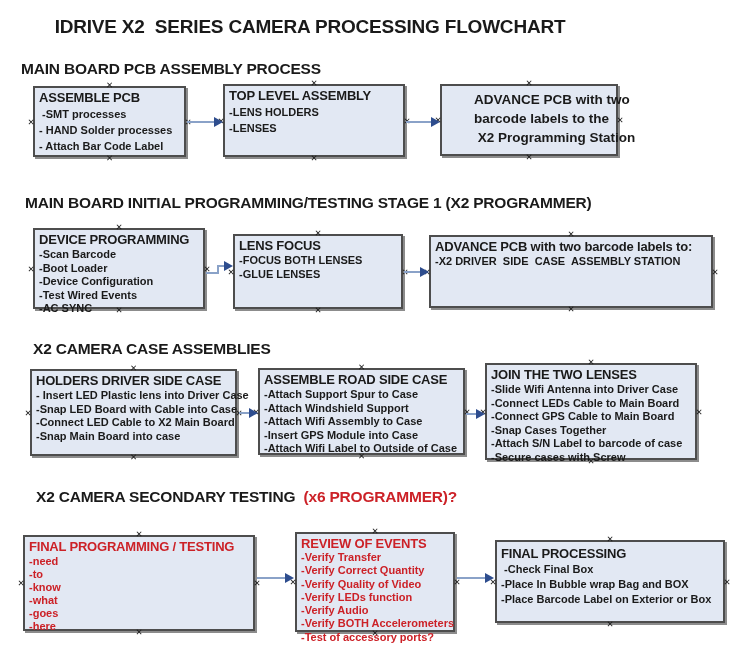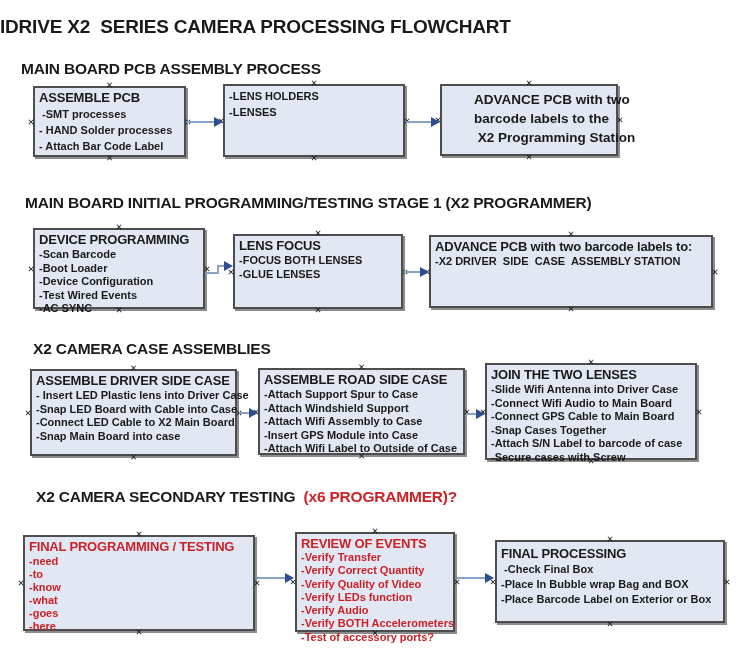--- a/index.html
+++ b/index.html
@@ -1,21 +1,21 @@
 <!DOCTYPE html>
 <html><head>
 <meta charset="utf-8">
 <style>
   html,body{margin:0;padding:0;background:#ffffff;}
   #canvas{
     position:relative;width:747px;height:662px;background:#ffffff;overflow:hidden;
     font-family:"Liberation Sans", sans-serif;color:#1a1a1a;
   }
   .main-title{
-    position:absolute;left:0;top:16px;width:620px;
+    position:absolute;left:0;top:16px;width:620px;text-align:center;
     font-size:19px;font-weight:bold;letter-spacing:-0.2px;white-space:pre;
   }
   .sec-header{
     position:absolute;font-size:15.5px;font-weight:bold;white-space:pre;letter-spacing:-0.2px;
   }
   .red-txt{color:#cc2127;margin-top:34px;}
   .box{
     position:absolute;background:#e2e8f3;border:2px solid #4d4d4d;
     box-shadow:2px 2px 0 #8c8c8c;box-sizing:border-box;padding:2px 3px 0 4px;
   }
@@ -61,20 +61,21 @@
     <div class="bl"> -SMT processes</div>
     <div class="bl">- HAND Solder processes</div>
     <div class="bl">- Attach Bar Code Label</div>
   </div>
 
   <div class="box s1" style="left:223px;top:84px;width:182px;height:73px">
     <i class="xm t">✕</i>
     <i class="xm b">✕</i>
     <i class="xm l">✕</i>
     <i class="xm r">✕</i>
+    <div class="bt">TOP LEVEL ASSEMBLY</div>
     <div class="bl">-LENS HOLDERS</div>
     <div class="bl">-LENSES</div>
   </div>
 
   <div class="box s1" style="left:440px;top:84px;width:178px;height:72px;padding-top:4px">
     <i class="xm t">✕</i>
     <i class="xm b">✕</i>
     <i class="xm l">✕</i>
     <i class="xm r">✕</i>
     <div class="btl">ADVANCE PCB with two</div>
@@ -136,21 +137,21 @@
     <div class="head"></div>
   </div>
 
   <div class="sec-header" style="left:33px;top:340px"><span>X2 CAMERA CASE ASSEMBLIES</span><span class="red-txt"></span></div>
 
   <div class="box s3" style="left:30px;top:369px;width:207px;height:87px">
     <i class="xm t">✕</i>
     <i class="xm b">✕</i>
     <i class="xm l">✕</i>
     <i class="xm r">✕</i>
-    <div class="bt">ASSEMBLE DRIVER SIDE CASE</div>
+    <div class="bt">HOLDERS DRIVER SIDE CASE</div>
     <div class="bl">- Insert LED Plastic lens into Driver Case</div>
     <div class="bl">-Snap LED Board with Cable into Case</div>
     <div class="bl">-Connect LED Cable to X2 Main Board</div>
     <div class="bl">-Snap Main Board into case</div>
   </div>
 
   <div class="box s3" style="left:258px;top:368px;width:207px;height:87px">
     <i class="xm t">✕</i>
     <i class="xm b">✕</i>
     <i class="xm l">✕</i>
@@ -163,21 +164,21 @@
     <div class="bl">-Attach Wifi Label to Outside of Case</div>
   </div>
 
   <div class="box s3" style="left:485px;top:363px;width:212px;height:97px">
     <i class="xm t">✕</i>
     <i class="xm b">✕</i>
     <i class="xm l">✕</i>
     <i class="xm r">✕</i>
     <div class="bt">JOIN THE TWO LENSES</div>
     <div class="bl">-Slide Wifi Antenna into Driver Case</div>
-    <div class="bl">-Connect Wifi Audio to Main Board</div>
+    <div class="bl">-Connect LEDs Cable to Main Board</div>
     <div class="bl">-Connect GPS Cable to Main Board</div>
     <div class="bl">-Snap Cases Together</div>
     <div class="bl">-Attach S/N Label to barcode of case</div>
     <div class="bl">-Secure cases with Screw</div>
   </div>
 
   <div class="arrow" style="left:239px;top:408px;width:19px">
     <div class="shaft"></div>
     <div class="head"></div>
   </div>

